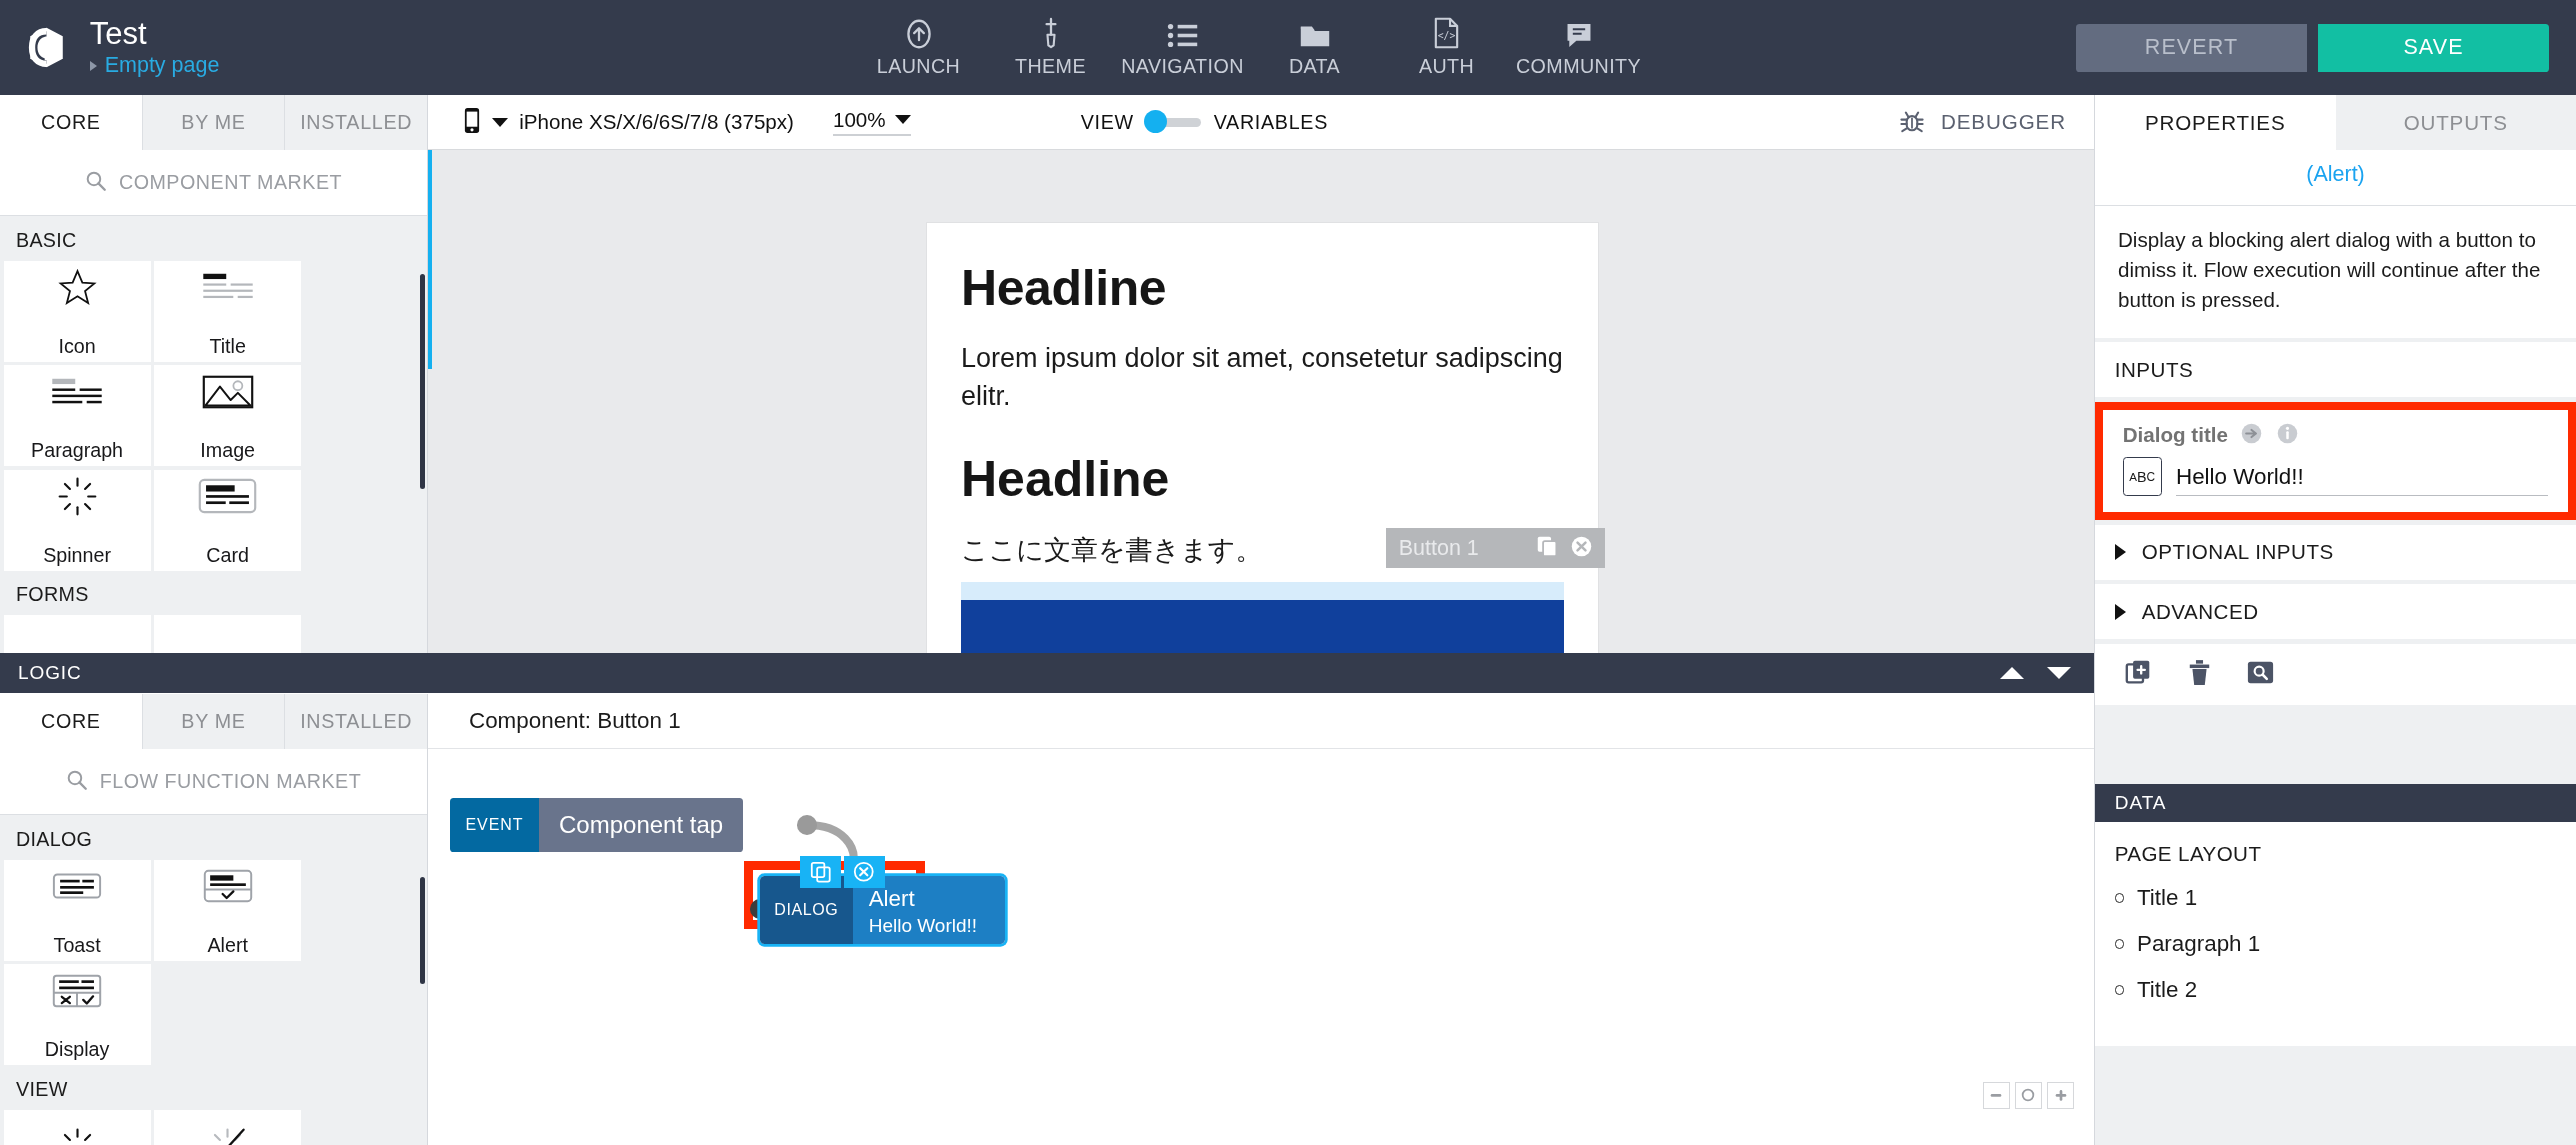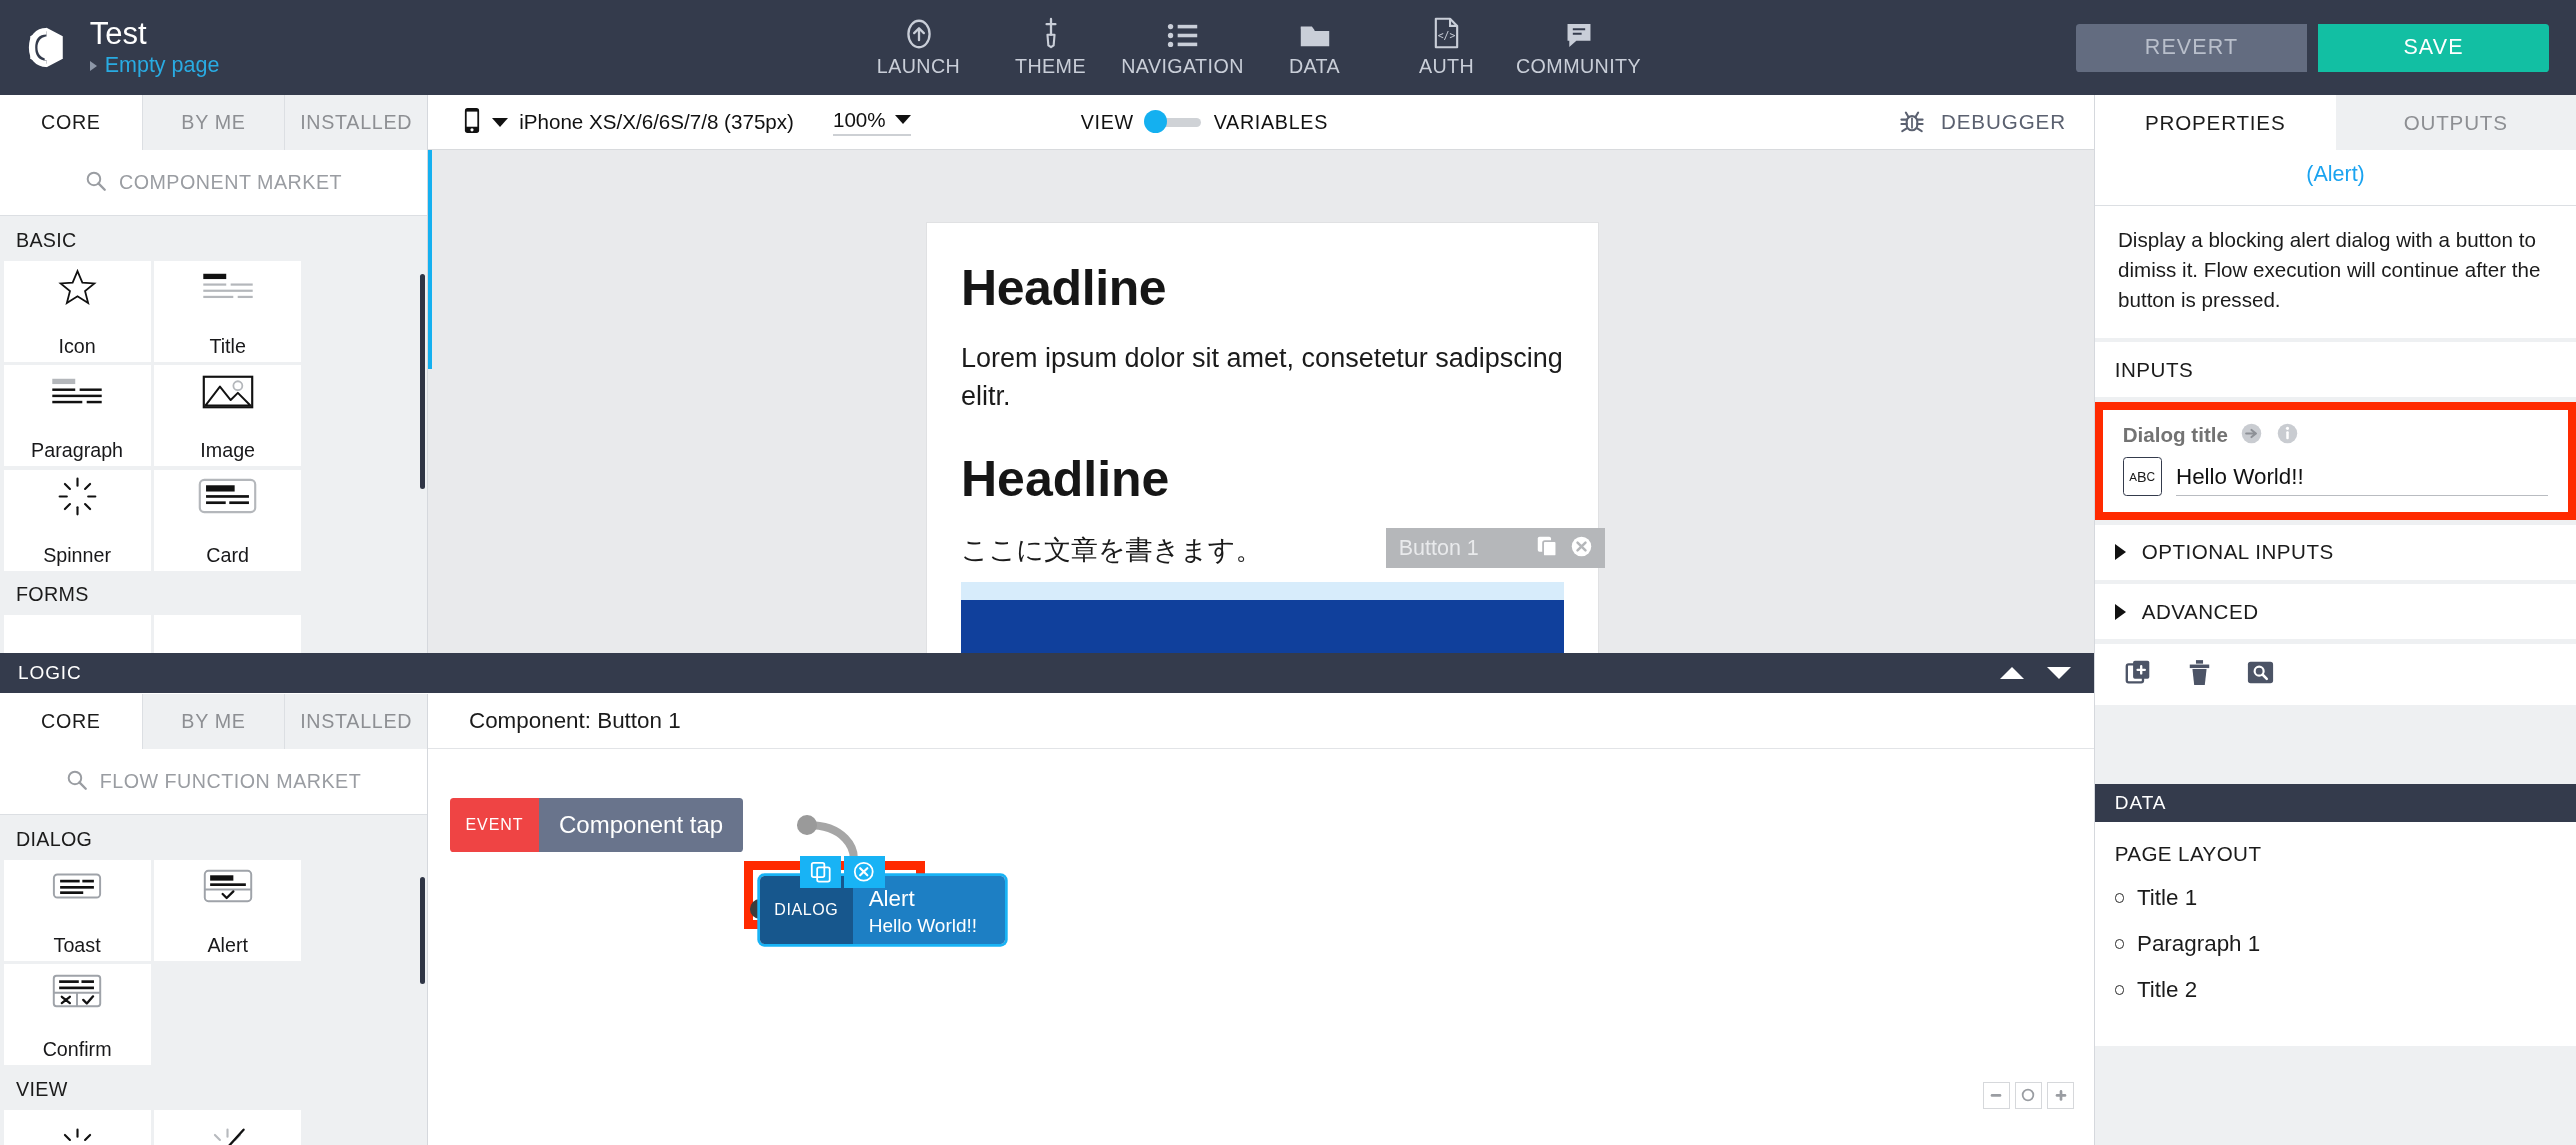--- a/index.html
+++ b/index.html
@@ -146,21 +146,21 @@
     background: #ffffff; border-right: 0.9px solid #d5d8dd;
   }
   .flow-head { height: 55px; display: flex; align-items: center; padding-left: 41px; border-bottom: 0.9px solid #e2e4e7; }
   .flow-head .txt { font-size: 22.4px; color: #1b1b1b; }
   .flow-canvas { position: relative; height: 367px; background: #ffffff; }
 
   .node-event {
     position: absolute; left: 21.5px; top: 49px; height: 54px;
     display: flex; border-radius: 3.6px; overflow: hidden; cursor: pointer;
   }
-  .node-event .kind { background: #ef4444; color: #ffffff; font-size: 16px; letter-spacing: 0.9px;
+  .node-event .kind { background: #0369a1; color: #ffffff; font-size: 16px; letter-spacing: 0.9px;
     display: flex; align-items: center; padding: 7px 16px; }
   .node-event .body { background: #69748c; color: #ffffff; font-size: 24px;
     display: flex; align-items: center; padding: 0 19.7px; }
   .port-out { position: absolute; left: 369px; top: 66px; width: 19.7px; height: 19.7px;
     background: #9a9a9a; border-radius: 50%; }
 
   .hl-box {
     position: absolute; left: 316px; top: 112px; width: 181px; height: 68px;
     border: 9px solid #ff2a00; background: #ffffff;
   }
@@ -544,21 +544,21 @@
           <svg width="50" height="36" viewBox="0 0 56 40">
               <rect x="2" y="3" width="52" height="34" rx="3" fill="none" stroke="#9fa3a9" stroke-width="2.2"></rect>
               <rect x="8" y="8" width="22" height="3" fill="#111"></rect>
               <rect x="33" y="8" width="14" height="3" fill="#111"></rect>
               <rect x="8" y="15" width="39" height="3" fill="#111"></rect>
               <path d="M2 22 L54 22 M28 22 L28 37" stroke="#9fa3a9" stroke-width="2.2"></path>
               <path d="M11 26.5 L20 33.5 M20 26.5 L11 33.5" stroke="#111" stroke-width="2.6" stroke-linecap="round"></path>
               <path d="M35 30 L39 34 L46 26" fill="none" stroke="#111" stroke-width="2.6" stroke-linecap="round" stroke-linejoin="round"></path>
             </svg>
         </span>
-        <span class="name">Confirm</span>
+        <span class="name">Display</span>
       </div>
     </div>
     <div class="group-head">VIEW</div>
     <div class="grid">
       <div class="cell">
         <span class="glyph">
           <svg width="41" height="41" viewBox="0 0 46 46">
               <g stroke="#111" stroke-width="2.4" stroke-linecap="round">
                 <path d="M23 3 L23 11"></path>
                 <path d="M37.1 8.9 L31.5 14.5"></path>

